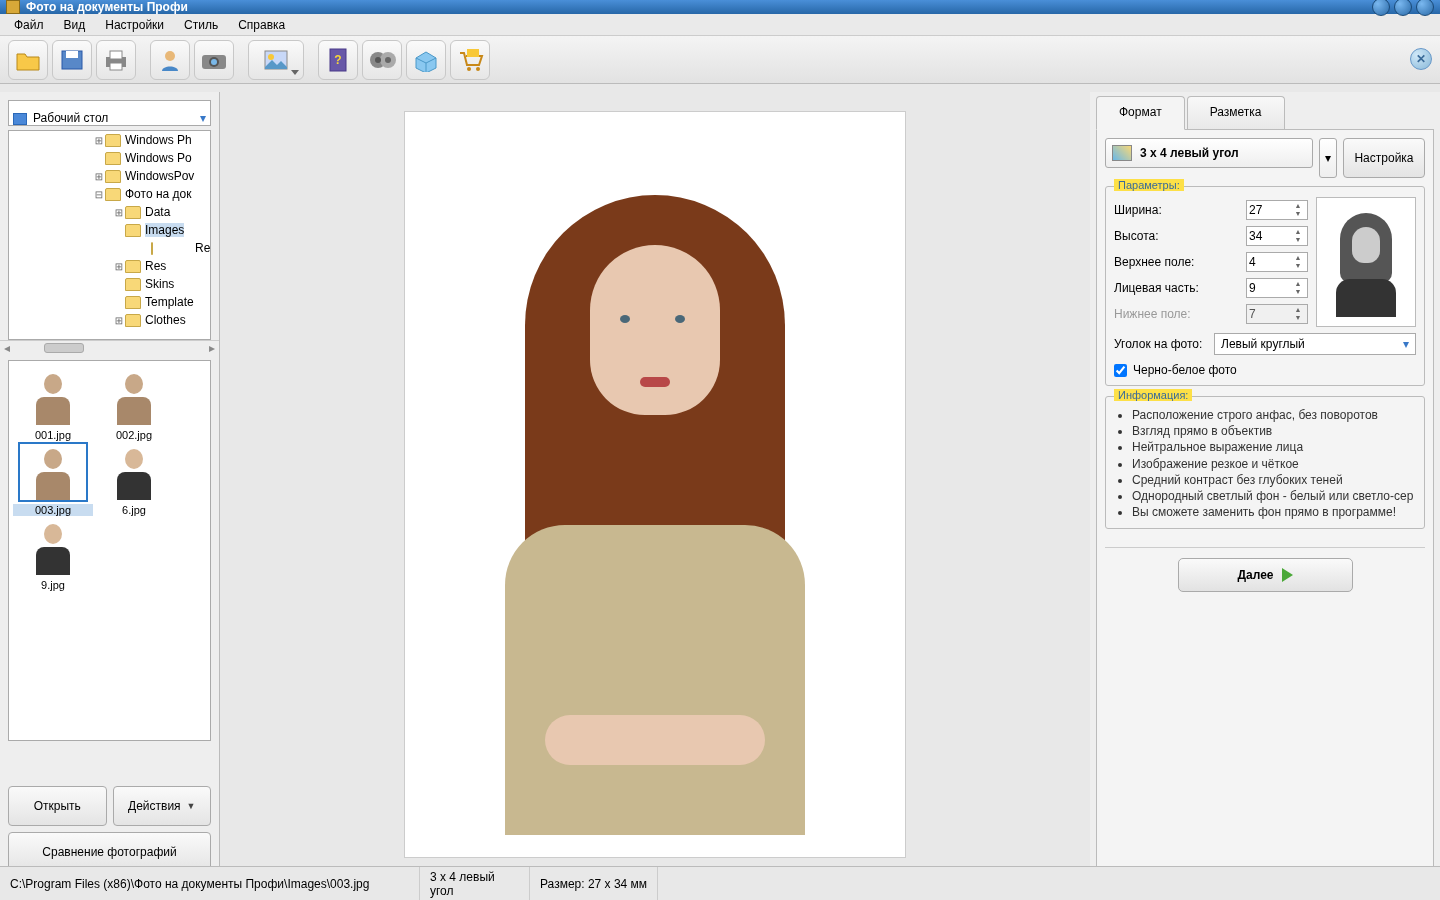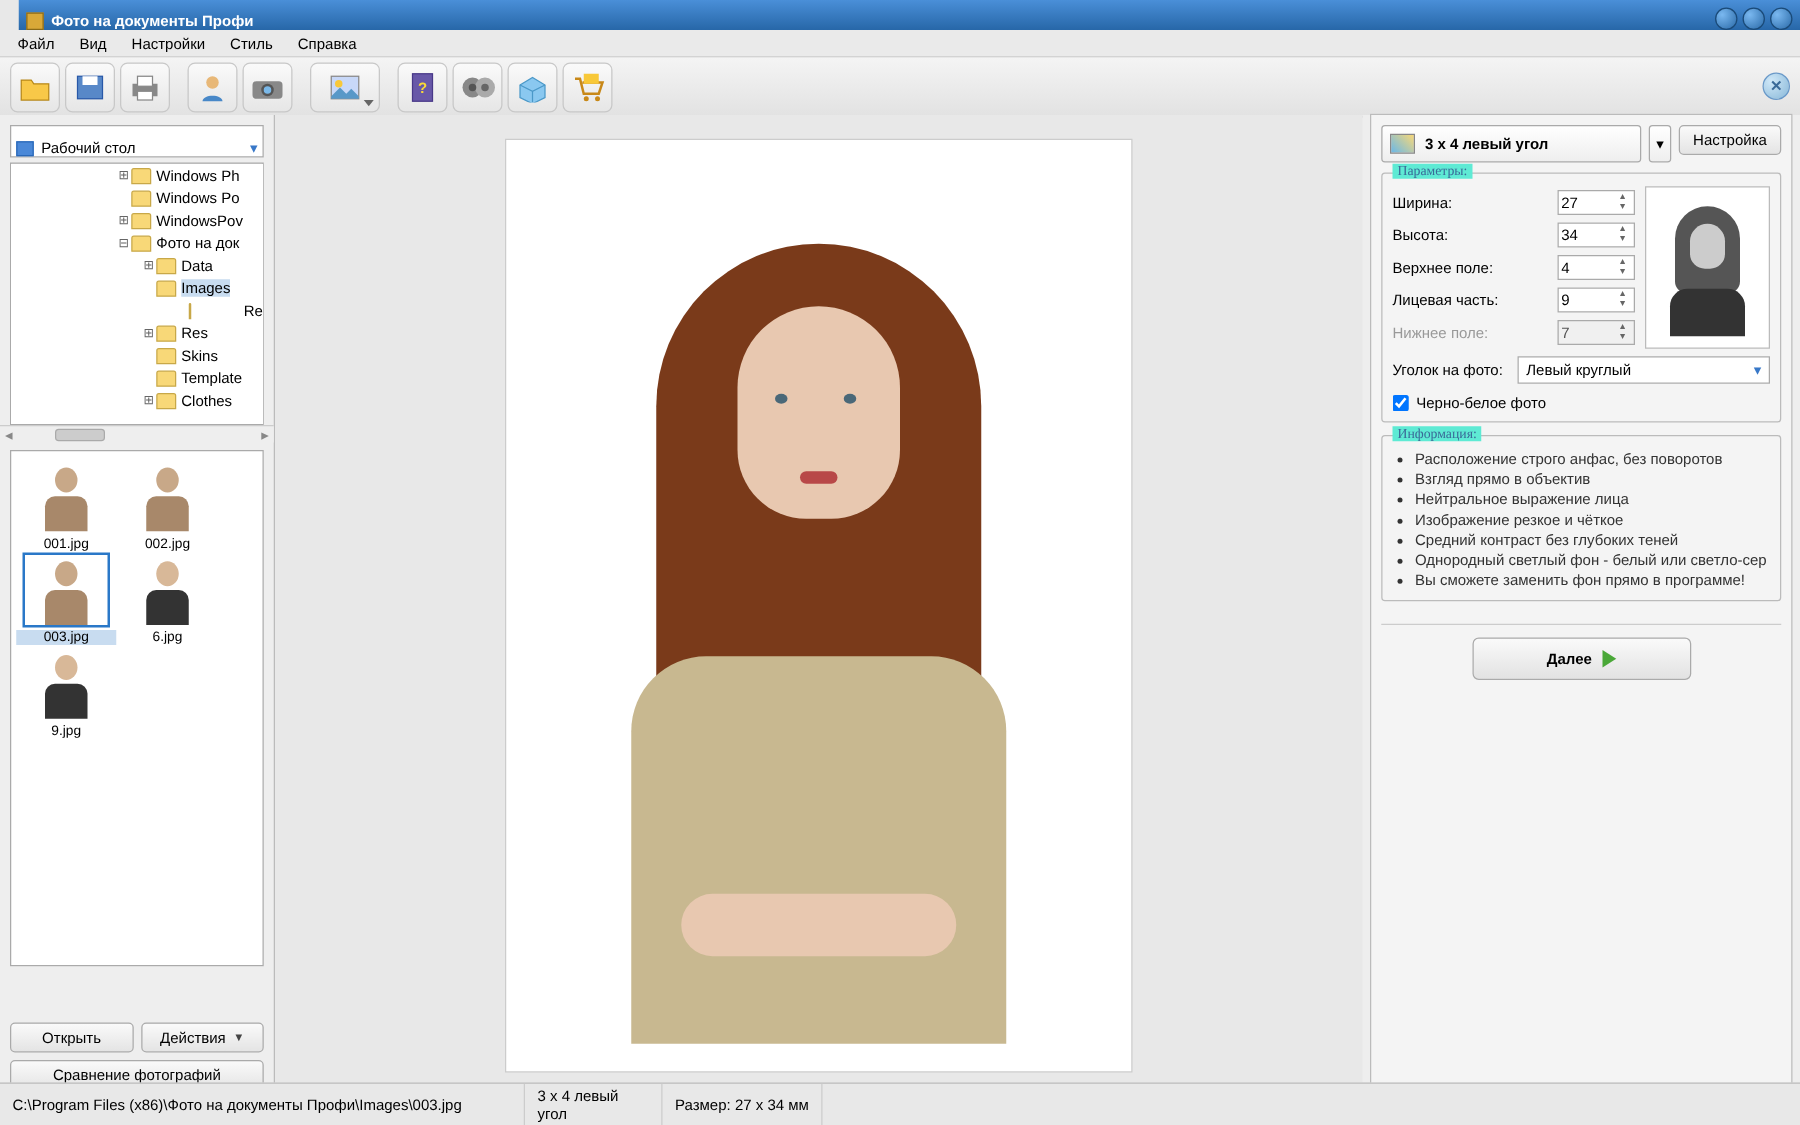--- a/index.html
+++ b/index.html
@@ -1,18 +1,18 @@
 <!DOCTYPE html>
 <html><head>
 <meta charset="utf-8">
 <style>
 * { margin:0; padding:0; box-sizing:border-box; font-family:"Segoe UI",Arial,sans-serif; font-size:12px; }
 body { width:1440px; height:900px; background:#e8e8e8; overflow:hidden; }
 
-.titlebar { height:24px; background:linear-gradient(#4a8fd8,#2767a8); color:#fff; display:flex; align-items:flex-end; padding:0 6px;margin-left:15px; }
+.titlebar { height:14px; background:linear-gradient(#4a8fd8,#2767a8); color:#fff; display:flex; align-items:center; padding:0 6px; }
 .titlebar-icon { width:14px; height:14px; background:#d8a838; border:1px solid #8a6a18; margin-right:6px; }
 .titlebar-text { flex:1; font-weight:bold; font-size:12px; }
 .win-btn { width:18px; height:18px; border-radius:9px; margin-left:4px; background:radial-gradient(circle at 30% 30%,#7ab8f0,#2a6aa8); border:1px solid #1a4a78; }
 
 .menubar { height:22px; background:#eaeaea; display:flex; align-items:center; padding:0 4px; border-bottom:1px solid #ccc; }
 .menubar span { padding:2px 10px; cursor:default; }
 
 .toolbar { height:48px; background:linear-gradient(#f4f4f4,#e2e2e2); border-bottom:1px solid #bbb; display:flex; align-items:center; padding:4px 8px; gap:4px; position:relative; }
 .tool-btn { width:40px; height:40px; border:1px solid #c8c8c8; border-radius:6px; background:linear-gradient(#fafafa,#e6e6e6); display:flex; align-items:center; justify-content:center; position:relative; }
 .tool-btn.wide { width:56px; }
@@ -36,41 +36,41 @@
 .tree-scroll .thumb { width:40px; height:10px; background:#ccc; margin-left:30px; border:1px solid #aaa; border-radius:3px; }
 
 .thumbs { flex:1; margin:6px 8px; border:1px solid #aaa; background:#fff; padding:6px 4px; display:flex; flex-wrap:wrap; gap:1px; align-content:flex-start; overflow:auto; }
 .thumb-item { width:80px; text-align:center; }
 .thumb-box { width:70px; height:60px; margin:0 auto 2px; border:1px solid transparent; display:flex; align-items:center; justify-content:center; background:#fff; }
 .thumb-item.sel .thumb-box { border:2px solid #2a78c8; }
 .thumb-item.sel .tlabel { background:#c8dcf0; }
 .tlabel { font-size:11px; }
 
 .side-buttons { padding:4px 8px 8px 8px; display:flex; flex-direction:column; gap:6px; }
-.btn { height:24px; border:1px solid #aaa; border-radius:4px; background:linear-gradient(#fafafa,#e4e4e4); display:flex; align-items:center; justify-content:center; cursor:default; }
+.btn { height:40px; border:1px solid #aaa; border-radius:4px; background:linear-gradient(#fafafa,#e4e4e4); display:flex; align-items:center; justify-content:center; cursor:default; }
 .btn-row { display:flex; gap:6px; }
 .btn-row .btn { flex:1;margin-top:35px; }
 .btn .darrow { margin-left:6px; font-size:9px; color:#444;}
 
 .canvas { flex:1; background:#e8e8e8; display:flex; align-items:flex-start; justify-content:center; padding:20px 10px; }
 .photo { width:500px; height:745px; background:#fff; box-shadow:0 0 0 1px #ccc; display:flex; align-items:center; justify-content:center; overflow:hidden; }
 
 .panel { width:350px; background:#eee; display:flex; flex-direction:column; }
 .tabs { height:38px; display:flex; margin-left:6px; }
 .tab { padding:8px 22px; border:1px solid #bbb; border-bottom:none; background:linear-gradient(#f8f8f8,#e8e8e8); border-radius:4px 4px 0 0; margin-right:2px; margin-top:4px; }
 .tab.active { background:#f4f4f4; border-bottom:1px solid #f4f4f4; position:relative; z-index:2; }
 .panel-body { flex:1; border:1px solid #bbb; margin:0 6px 6px 6px; background:#f4f4f4; padding:8px; position:relative; top:-1px; }
 
 .format-row { display:flex; gap:6px; margin-bottom:8px; }
 .format-select { flex:1; height:30px; border:1px solid #aaa; background:linear-gradient(#fff,#eee); display:flex; align-items:center; padding:0 6px; font-weight:bold; font-size:13px; border-radius:3px; }
 .format-select .ficon { width:20px; height:16px; background:linear-gradient(45deg,#6ab8e8,#f8d878); margin-right:8px; border:1px solid #888; }
 .dd-btn { width:18px; border:1px solid #aaa; background:linear-gradient(#fff,#eee); display:flex; align-items:center; justify-content:center; border-radius:3px; }
 
 .fieldset { border:1px solid #bbb; border-radius:3px; padding:10px 8px 8px 8px; margin-bottom:10px; position:relative; }
-.fieldset .legend { position:absolute; top:-8px; left:8px; background:#5eead4; padding:0 4px; color:#3a6a98; font-size:11px;font-family:Liberation Serif, serif; }
+.fieldset .legend { position:absolute; top:-8px; left:8px; background:#fde047; padding:0 4px; color:#3a6a98; font-size:11px; }
 .param-grid { display:flex; }
 .param-left { flex:1; }
 .param-row { display:flex; align-items:center; height:26px; }
 .param-row label { flex:1; }
 .param-row.disabled { color:#999; }
 .spinner { width:62px; height:20px; border:1px solid #aaa; background:#fff; display:flex; align-items:center; padding:0 2px; }
 .spinner.dis { background:#f0f0f0; color:#999; }
 .spinner input { border:none; width:40px; font-size:12px; background:transparent; }
 .spinner .spins { width:14px; display:flex; flex-direction:column; margin-left:auto; }
 .spinner .spins div { height:8px; font-size:7px; text-align:center; line-height:7px; color:#666; }
@@ -348,20 +348,24 @@
           <div class="face"></div>
         <div class="eye l"></div>
           <div class="eye r"></div>
           <div class="lips"></div>
         <div class="arm"></div>
       </div>
     </div>
   </div>
 
   <div class="panel">
+    <div class="tabs">
+      <div class="tab active"><span>Формат</span></div>
+      <div class="tab"><span>Разметка</span></div>
+    </div>
     <div class="panel-body">
       <div class="format-row">
         <div class="format-select">
           <div class="ficon"></div>
           <span>3 x 4 левый угол</span>
         </div>
         <div class="dd-btn">▾</div>
         <div class="btn" style="width:82px">
             <span>Настройка</span>
           </div>

